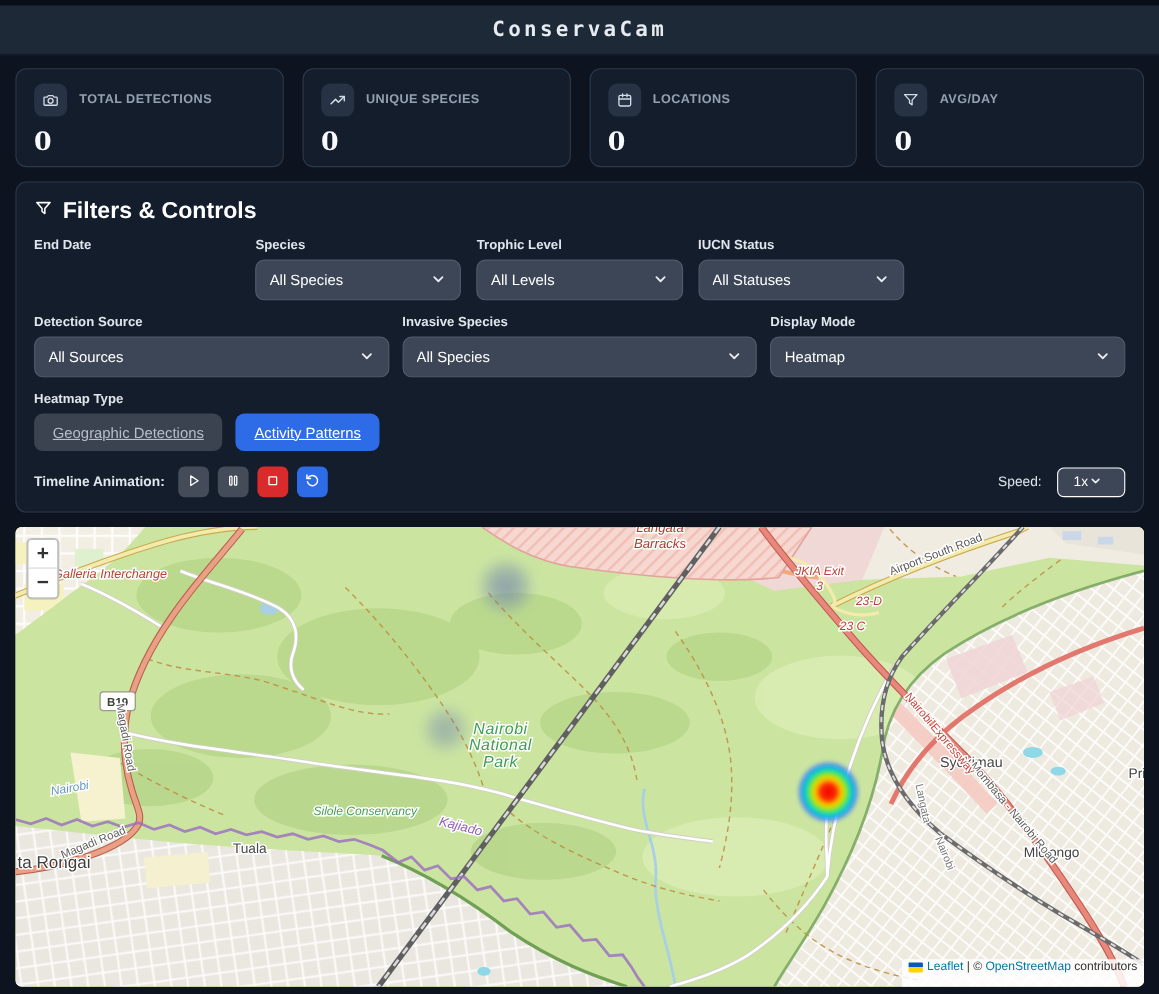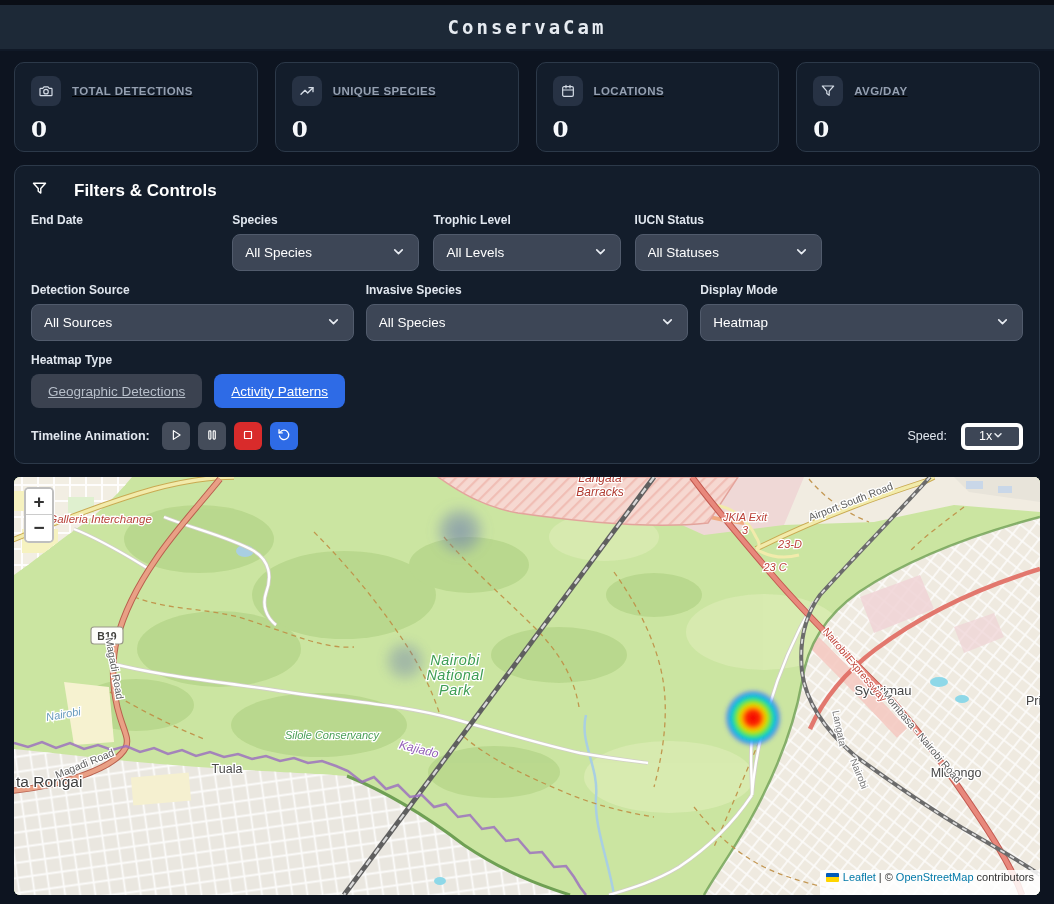--- a/index.html
+++ b/index.html
@@ -3,28 +3,28 @@
 <meta charset="utf-8">
 <style>
   * { box-sizing: border-box; margin: 0; padding: 0; }
   html,body { width:1054px; height:904px; background:#0d1420; font-family:"Liberation Sans",sans-serif; overflow:hidden; }
   .top-strip { height:5px; background:#0a0e16; }
   .app-header { height:46px; background:#1d2937; border-bottom:2px solid #101927; display:flex; align-items:center; justify-content:center; }
   .app-title { color:#e6ebf1; font-family:"DejaVu Sans Mono",monospace; font-weight:700; font-size:19px; letter-spacing:3px; }
 
   .stats-row { display:grid; grid-template-columns:repeat(4,1fr); gap:17px; margin:11px 14px 0; }
   .stat-card { background:#131d2b; border:1px solid #2c3949; border-radius:10px; padding:13px 16px 11px; height:90px; }
-  .stat-top { display:flex; align-items:center; gap:11px;text-decoration:underline; }
+  .stat-top { display:flex; align-items:center; gap:11px; }
   .stat-chip { width:30px; height:30px; background:#273244; border-radius:8px; display:flex; align-items:center; justify-content:center; color:#d4dbe5; flex:0 0 auto; }
   .stat-chip svg { width:16px; height:16px; }
   .stat-label { color:#95a0b1; font-size:11.5px; font-weight:600; letter-spacing:.4px; }
   .stat-value { color:#f7f9fc; font-family:"DejaVu Serif",serif; font-weight:700; font-size:23px; margin-top:9px; }
 
   .panel { margin:13px 14px 0; background:#131d2b; border:1px solid #2c3949; border-radius:10px; padding:14px 16px 13px; }
-  .panel-heading { display:flex; align-items:center; gap:26px; color:#ffffff; font-weight:700; font-size:17px; margin-bottom:11px; }
+  .panel-heading { display:flex; align-items:center; gap:9px; color:#ffffff; font-weight:700; font-size:21px; margin-bottom:11px; }
   .panel-heading svg { width:17px; height:17px; }
   .frow { display:grid; gap:14px; margin-bottom:12px; }
   .frow.cols5 { grid-template-columns:repeat(5,1fr); }
   .frow.cols3 { grid-template-columns:repeat(3,1fr); gap:12px; }
   .flabel { display:block; color:#e0e6ee; font-size:12px; font-weight:700; margin-bottom:7px; }
   .field { position:relative; height:37px; background:#3d4656; border:1px solid #515b6c; border-radius:8px; display:flex; align-items:center; padding:0 12px; color:#ffffff; font-size:13.5px; cursor:pointer; }
   .field .val { flex:1; white-space:nowrap; overflow:hidden; }
   .field svg { width:15px; height:15px; color:#e8ecf2; flex:0 0 auto; }
   .btn-row { display:flex; gap:12px; }
   .toggle-btn { border:none; border-radius:8px; padding:0 17px; height:34px; font-size:13.5px; font-family:"Liberation Sans",sans-serif; cursor:pointer;text-decoration:underline; }
@@ -32,21 +32,21 @@
   .toggle-btn.active { background:#2e6be6; color:#ffffff; }
   .timeline-row { display:flex; align-items:center; gap:8px; margin-top:14px; }
   .tl-label { color:#e0e6ee; font-size:12.5px; font-weight:700; margin-right:4px; }
   .icon-btn { width:28px; height:28px; border:none; border-radius:6px; display:flex; align-items:center; justify-content:center; color:#fff; cursor:pointer; }
   .icon-btn svg { width:14px; height:14px; }
   .icon-btn.gray { background:#444c5a; }
   .icon-btn.red { background:#d92b2b; }
   .icon-btn.blue { background:#2e6be6; }
   .tl-spacer { flex:1; }
   .speed-label { color:#e0e6ee; font-size:12.5px; margin-right:6px; }
-  .speed-select { height:27px; width:62px; background:#3d4656; border:4px solid #ffffff; border-radius:6px; display:flex; align-items:center; justify-content:space-between; padding:0 20px 0 14px; color:#fff; font-size:12.5px; cursor:pointer; }
+  .speed-select { height:27px; width:62px; background:#3d4656; border:1px solid #ffffff; border-radius:6px; display:flex; align-items:center; justify-content:space-between; padding:0 20px 0 14px; color:#fff; font-size:12.5px; cursor:pointer; }
   .speed-select svg { width:12px; height:12px; color:#e8ecf2; }
 
   .map-wrap { position:relative; margin:13px 14px 0; height:418px; border-radius:6px; overflow:hidden; background:#cbe5a1; cursor:grab; }
   .map-wrap svg.map-svg { display:block; width:1026px; height:418px; }
   svg text { font-family:"Liberation Sans",sans-serif; paint-order:stroke; stroke:#ffffff; stroke-width:2.6px; }
   .zoom-ctl { position:absolute; top:10px; left:10px; width:30px; background:#fff; border:2px solid rgba(0,0,0,.25); border-radius:5px; overflow:hidden; z-index:5; }
   .zoom-btn { width:100%; height:26px; display:flex; align-items:center; justify-content:center; font-size:19px; font-weight:700; color:#333; cursor:pointer; background:#fff; }
   .zoom-btn:first-child { border-bottom:1px solid #ccc; }
   .attribution { position:absolute; right:0; bottom:0; background:rgba(255,255,255,.85); padding:1px 6px 12px; font-size:11px; color:#333; z-index:5; display:flex; align-items:center; gap:3px; border-top-left-radius:3px; }
   .attribution a { color:#0078a8; text-decoration:none; cursor:pointer; }

